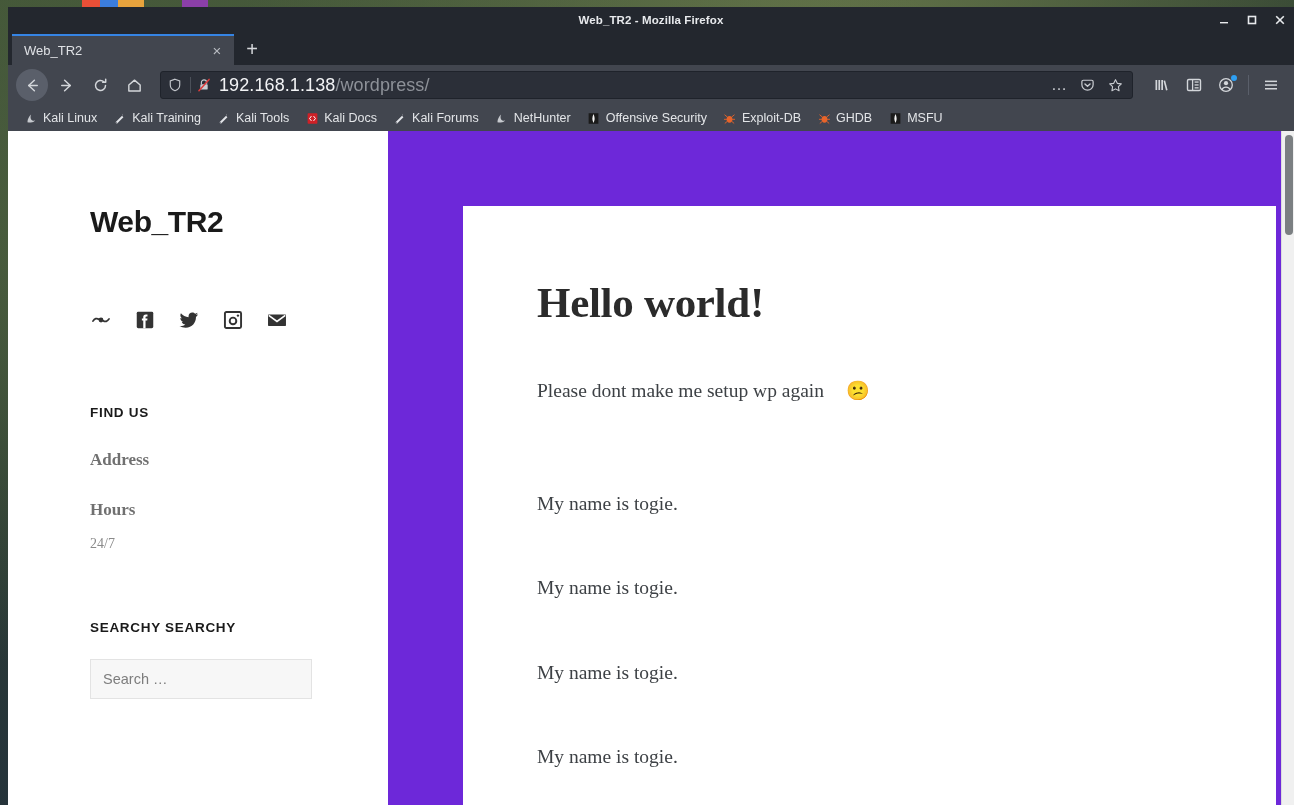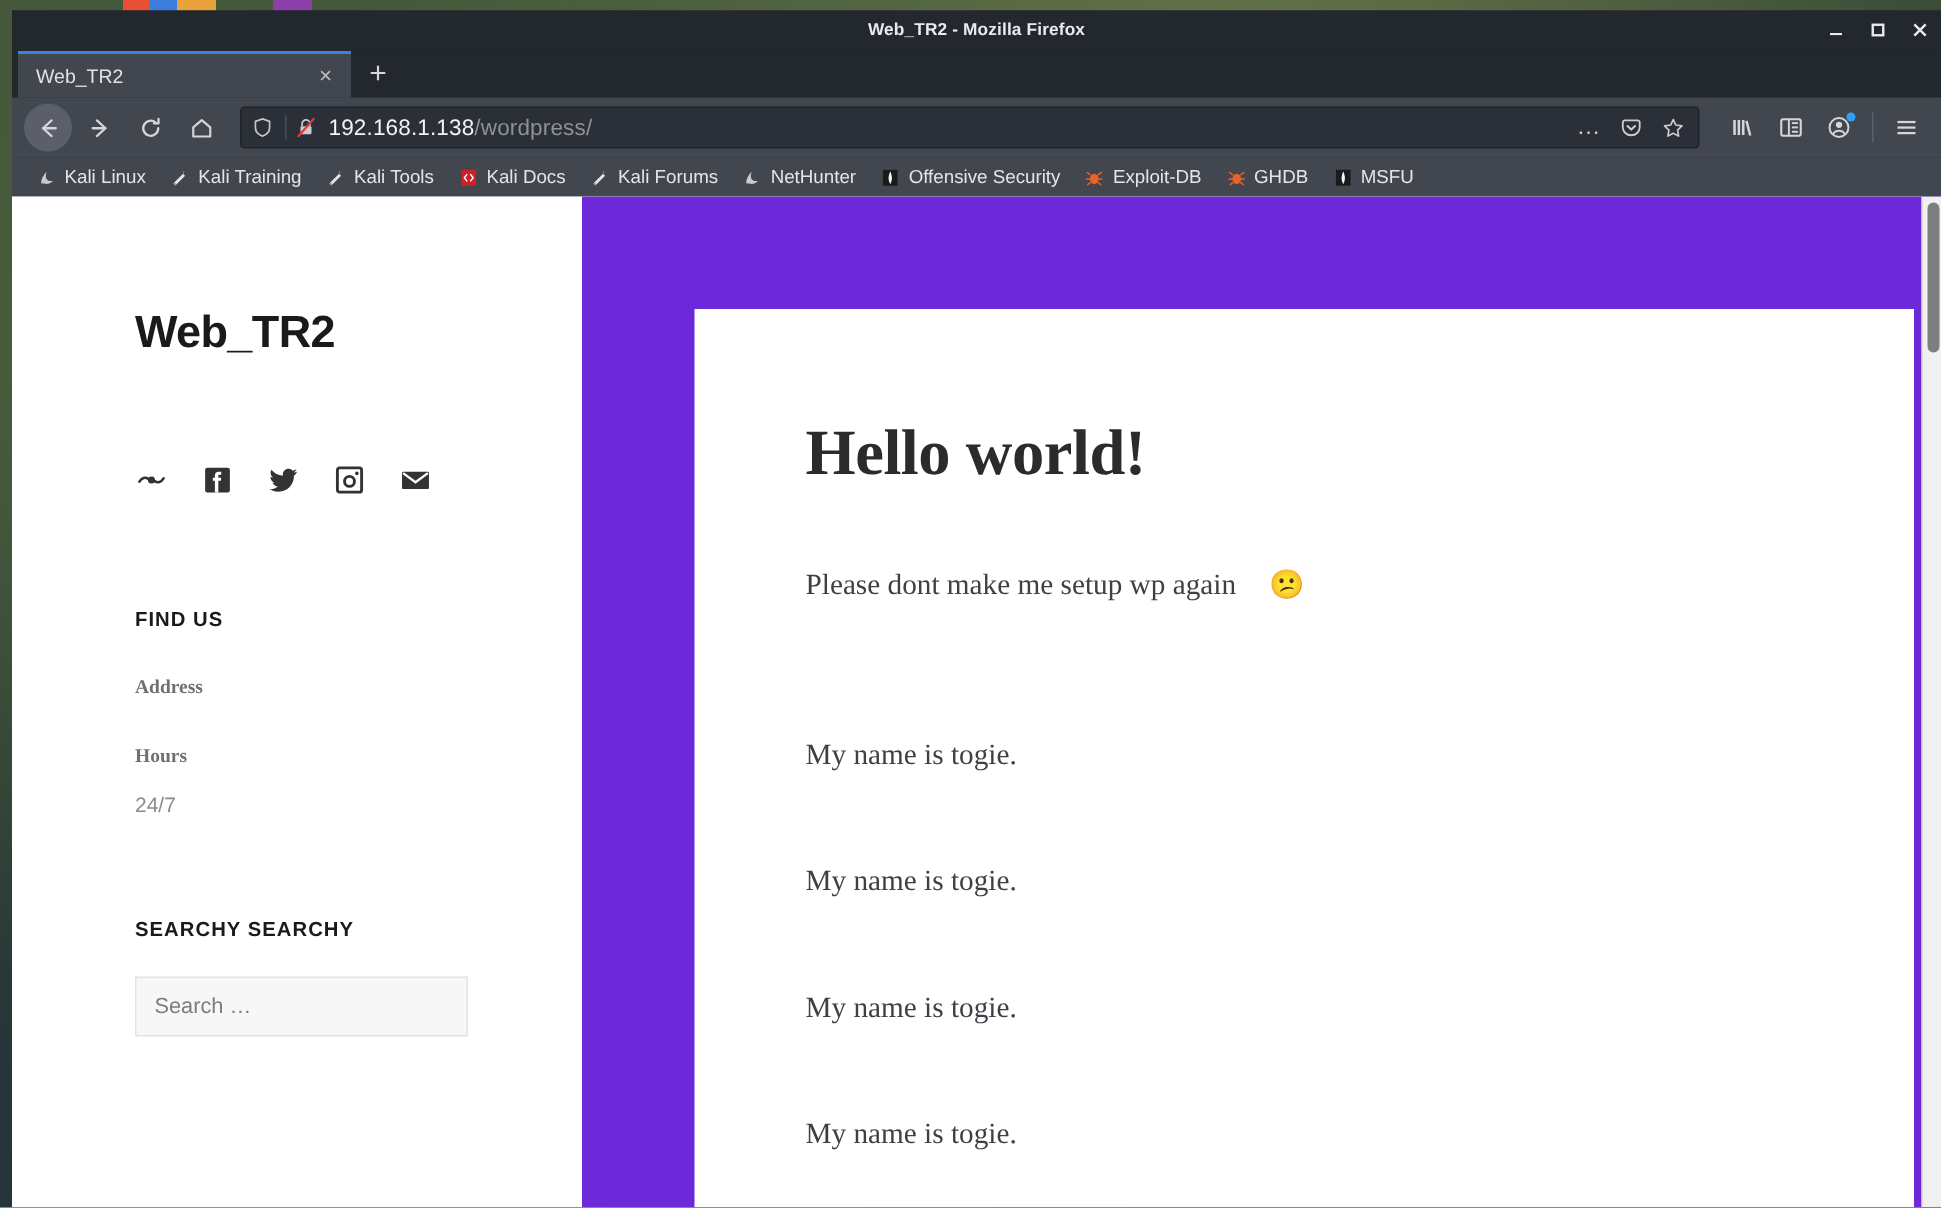--- a/index.html
+++ b/index.html
@@ -106,21 +106,21 @@
     border: 1px solid #1f232b;
     border-radius: 3px;
     display: flex; align-items: center;
     padding: 0 6px 0 7px;
     gap: 6px;
   }
   #shield-wrap { width: 16px; display:flex; align-items:center; color:#c3c6cb; }
   #urlsep { width:1px; height:16px; background:#4b5059; }
   #lock-wrap { width: 16px; display:flex; align-items:center; }
   #urltext {
-    flex: 1; font-size: 15px; color: #8d9198;
+    flex: 1; font-size: 18px; color: #8d9198;
     white-space: nowrap; overflow: hidden;
     letter-spacing: .1px;
   }
   #urltext .host { color: #f2f3f5; }
   .url-action {
     width: 22px; height: 22px;
     display: flex; align-items: center; justify-content: center;
     color: #c9ccd1;
   }
   #toolbar-right {
@@ -180,30 +180,30 @@
   .soc svg { display: block; }
 
   .widget-title {
     font-family: "Liberation Sans", sans-serif;
     font-size: 13.5px; font-weight: bold; color: #1a1a1a;
     letter-spacing: .7px; text-transform: uppercase;
   }
   #widget-findus { margin-top: 74px; }
   .field-label {
     font-family: "Liberation Serif", serif;
-    font-size: 13px; font-weight: bold; color: #707070;
+    font-size: 17px; font-weight: bold; color: #707070;
     margin-top: 30px;
   }
   .field-value {
     font-family: "Liberation Serif", serif;
     font-size: 15.5px; color: #8a8a8a;
     margin-top: 3px;
   }
   #hours-value {
-    font-family: Liberation Sans, sans-serif;
+    font-family: Liberation Serif, serif;
     font-size: 14px; color: #8a8a8a; margin-top: 16px;
   }
   #widget-search { margin-top: 68px; }
   #search-input {
     margin-top: 24px;
     width: 222px; height: 40px;
     background: #f7f7f7;
     border: 1px solid #e3e3e3;
     padding: 12px 12px;
     font-family: "Liberation Sans", sans-serif;

